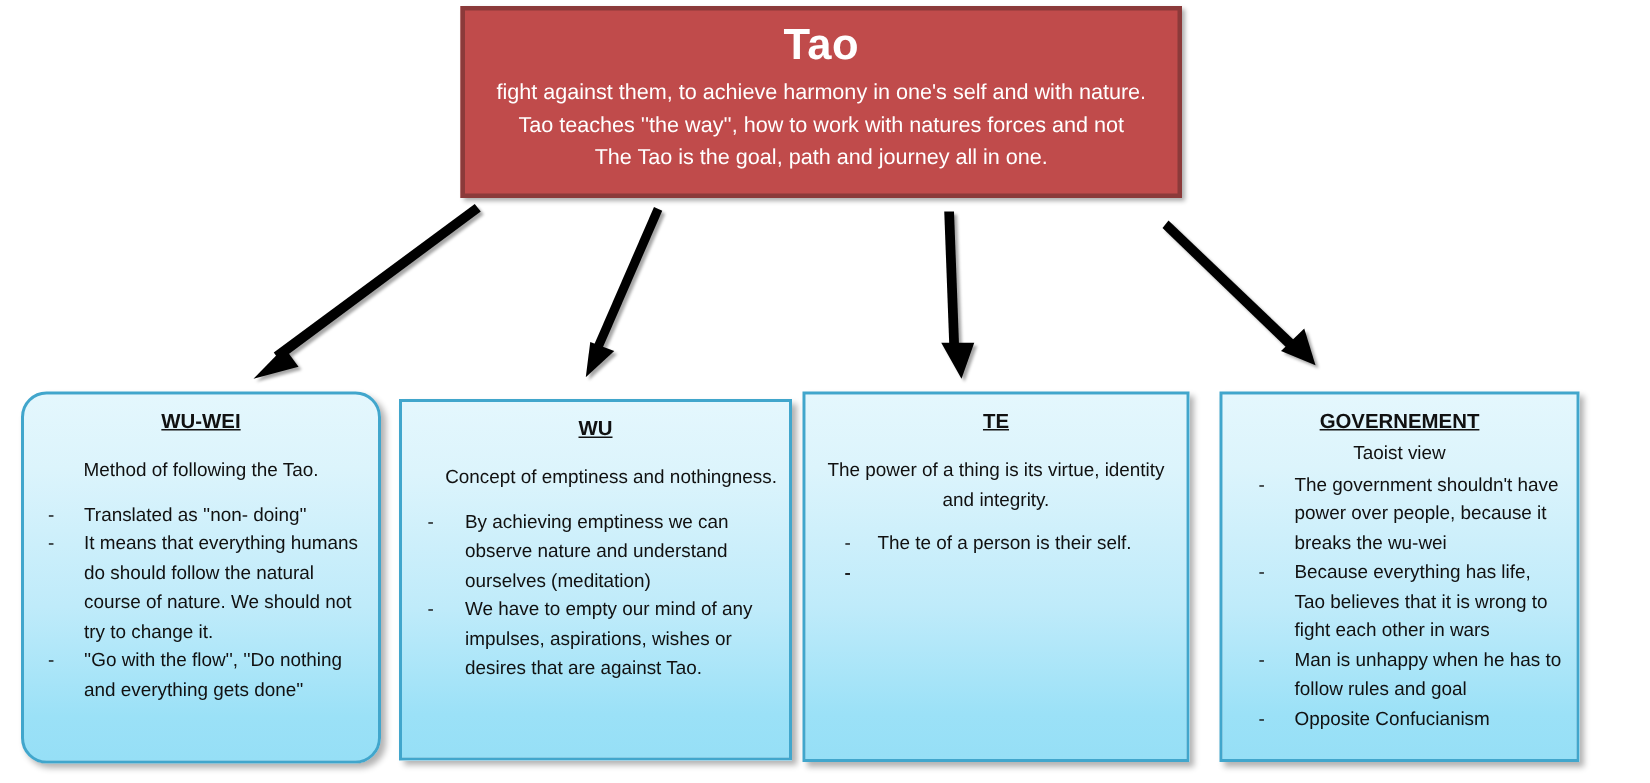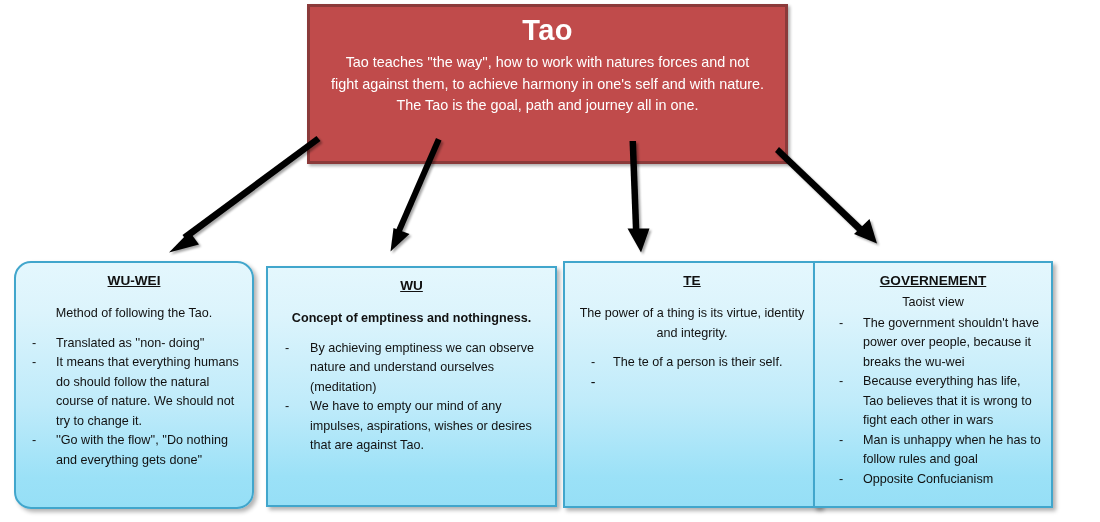--- a/index.html
+++ b/index.html
@@ -15,21 +15,21 @@
     font-family: "Liberation Sans", sans-serif;
     color: #111111;
   }
 
   
   #root-node {
     position: absolute;
     left: 307px;
     top: 4px;
     width: 481px;
-    height: 160px;
+    height: 128px;
     background: #C04B4B;
     border: 3px solid #8B3A3A;
     box-sizing: border-box;
     box-shadow: 2px 2px 3px rgba(0,0,0,0.32);
     text-align: center;
     padding: 6px 10px 0 10px;
   }
   #root-title {
     color: #ffffff;
     font-size: 29px;
@@ -61,22 +61,22 @@
     box-sizing: border-box;
     border: 2px solid #41A6CC;
     background: linear-gradient(to bottom, #E4F7FD 0%, #DCF4FC 20%, #BFEBFA 58%, #9BE1F7 88%, #96DFF6 100%);
     box-shadow: 3px 3px 4px rgba(0,0,0,0.30);
     padding: 8px 8px 6px 8px;
     font-size: 12.6px;
     line-height: 19.5px;
     color: #111111;
   }
   #box-0 { left: 14px;  top: 261px; width: 240px; height: 248px; border-radius: 17px; }
-  #box-1 { left: 266px; top: 266px; width: 291px; height: 241px; }
-  #box-2 { left: 563px; top: 261px; width: 258px; height: 247px; }
+  #box-1 { left: 266px; top: 266px; width: 262px; height: 241px; }
+  #box-2 { left: 535px; top: 261px; width: 258px; height: 247px; }
   #box-3 { left: 813px; top: 261px; width: 240px; height: 247px; }
 
   .leaf-heading {
     text-align: center;
     font-weight: bold;
     font-size: 13.6px;
     text-decoration: underline;
     line-height: 20px;
     margin-bottom: 2px;
   }
@@ -108,22 +108,22 @@
   #box-2 .leaf-list li .dash { left: 18px; }
   #box-3 .leaf-list li { padding-left: 40px; }
   #box-3 .leaf-list li .dash { left: 16px; }
 </style>
 </head>
 <body>
 
 <div id="root-node">
   <div id="root-title">Tao</div>
   <div id="root-body">
+    <div>fight against them, to achieve harmony in one's self and with nature.</div>
     <div>Tao teaches ''the way'', how to work with natures forces and not</div>
-    <div>fight against them, to achieve harmony in one's self and with nature.</div>
     <div>The Tao is the goal, path and journey all in one.</div>
   </div>
 </div>
 
 <svg id="arrows-layer" viewBox="0 0 1100 522">
   <defs>
     <filter id="arrowShadow" x="-30%" y="-30%" width="180%" height="180%">
       <feDropShadow dx="2" dy="2" stdDeviation="1.1" flood-color="#000000" flood-opacity="0.35"></feDropShadow>
     </filter>
   </defs>
@@ -157,21 +157,21 @@
   <p class="leaf-intro spaced">Method of following the Tao.</p>
   <ul class="leaf-list">
     <li><span class="dash">-</span><span>Translated as ''non- doing''</span></li>
     <li><span class="dash">-</span><span>It means that everything humans do should follow the natural course of nature. We should not try to change it.</span></li>
     <li><span class="dash">-</span><span>''Go with the flow'', ''Do nothing and everything gets done''</span></li>
   </ul>
 </div>
 
 <div class="leaf-box" id="box-1">
   <div class="leaf-heading">WU</div>
-  <p class="leaf-intro spaced" style="text-align:center;font-weight:bold;">Concept of emptiness and nothingness.</p>
+  <p class="leaf-intro spaced" style="text-align:right;">Concept of emptiness and nothingness.</p>
   <ul class="leaf-list">
     <li><span class="dash">-</span><span>By achieving emptiness we can observe nature and understand ourselves (meditation)</span></li>
     <li><span class="dash">-</span><span>We have to empty our mind of any impulses, aspirations, wishes or desires that are against Tao.</span></li>
   </ul>
 </div>
 
 <div class="leaf-box" id="box-2">
   <div class="leaf-heading">TE</div>
   <p class="leaf-intro spaced">The power of a thing is its virtue, identity and integrity.</p>
   <ul class="leaf-list">

